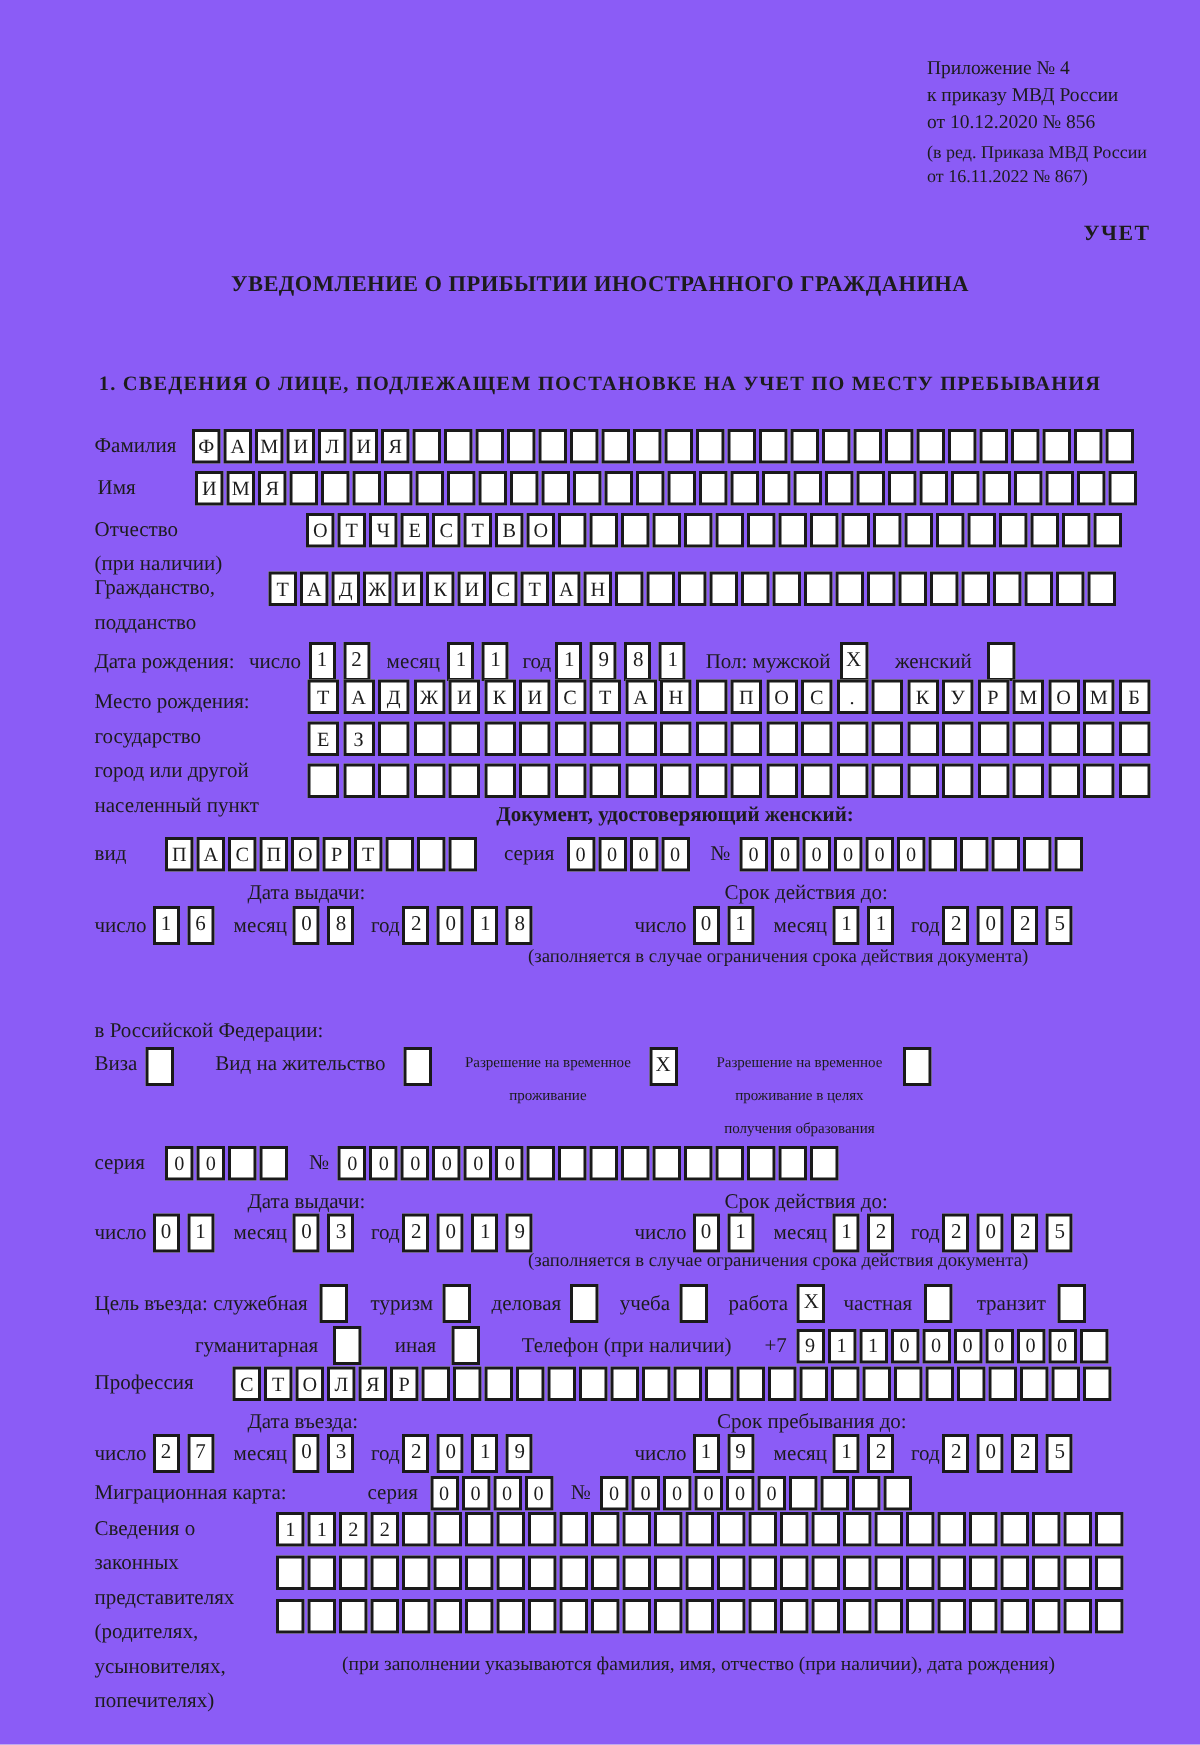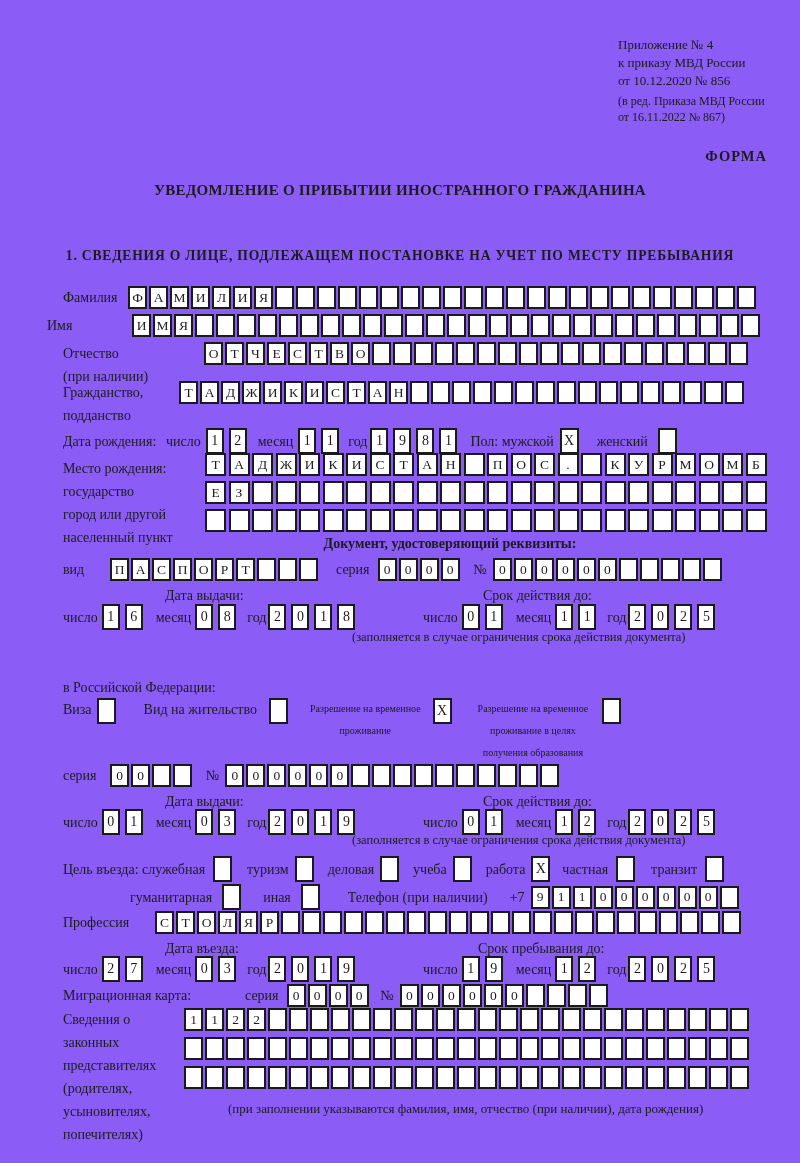--- a/index.html
+++ b/index.html
@@ -35,21 +35,21 @@
 
   <div class="row hdr" style="left:618px;top:36px;display:block;">
     <div>Приложение № 4</div>
     <div>к приказу МВД России</div>
     <div>от 10.12.2020 № 856</div>
   </div>
   <div class="row hdr-small" style="left:618px;top:93px;display:block;">
     <div>(в ред. Приказа МВД России</div>
     <div>от 16.11.2022 № 867)</div>
   </div>
-  <div class="row b" style="right:33px;top:148px;font-size:14.5px;letter-spacing:1px;">ФОРМА</div>
+  <div class="row b" style="right:33px;top:148px;font-size:14.5px;letter-spacing:1px;">УЧЕТ</div>
 
   <div class="row b ctr" style="left:0;width:800px;top:182px;display:block;font-size:15px;letter-spacing:0.3px;">УВЕДОМЛЕНИЕ О ПРИБЫТИИ ИНОСТРАННОГО ГРАЖДАНИНА</div>
 
   <div class="row b ctr" style="left:0;width:800px;top:248px;display:block;font-size:13.6px;letter-spacing:0.8px;">1. СВЕДЕНИЯ О ЛИЦЕ, ПОДЛЕЖАЩЕМ ПОСТАНОВКЕ НА УЧЕТ ПО МЕСТУ ПРЕБЫВАНИЯ</div>
 
   <div class="row" style="left:63px;top:286px;">
     <span class="lbl" style="width:65px;">Фамилия</span>
     <span class="cells">
         <span class="cell">Ф</span>
         <span class="cell">А</span>
@@ -77,21 +77,21 @@
         <span class="cell"></span>
         <span class="cell"></span>
         <span class="cell"></span>
         <span class="cell"></span>
         <span class="cell"></span>
         <span class="cell"></span>
         <span class="cell"></span>
       </span>
   </div>
 
-  <div class="row" style="left:47px;top:314px;gap:20px;">
+  <div class="row" style="left:65px;top:314px;">
     <span class="lbl" style="width:65px;">Имя</span>
     <span class="cells">
         <span class="cell">И</span>
         <span class="cell">М</span>
         <span class="cell">Я</span>
         <span class="cell"></span>
         <span class="cell"></span>
         <span class="cell"></span>
         <span class="cell"></span>
         <span class="cell"></span>
@@ -299,21 +299,21 @@
         <span class="cell"></span>
         <span class="cell"></span>
         <span class="cell"></span>
         <span class="cell"></span>
         <span class="cell"></span>
         <span class="cell"></span>
         <span class="cell"></span>
       </span>
   </div>
 
-  <div class="row b ctr" style="left:130px;width:640px;top:536px;display:block;font-size:14px;">Документ, удостоверяющий реквизиты:</div>
+  <div class="row b ctr" style="left:130px;width:640px;top:536px;display:block;font-size:14px;">Документ, удостоверяющий женский:</div>
 
   <div class="row" style="left:63px;top:558px;justify-content:center;">
     <span class="lbl" style="width:47px;">вид</span>
     <span class="cells">
         <span class="cell">П</span>
         <span class="cell">А</span>
         <span class="cell">С</span>
         <span class="cell">П</span>
         <span class="cell">О</span>
         <span class="cell">Р</span>

